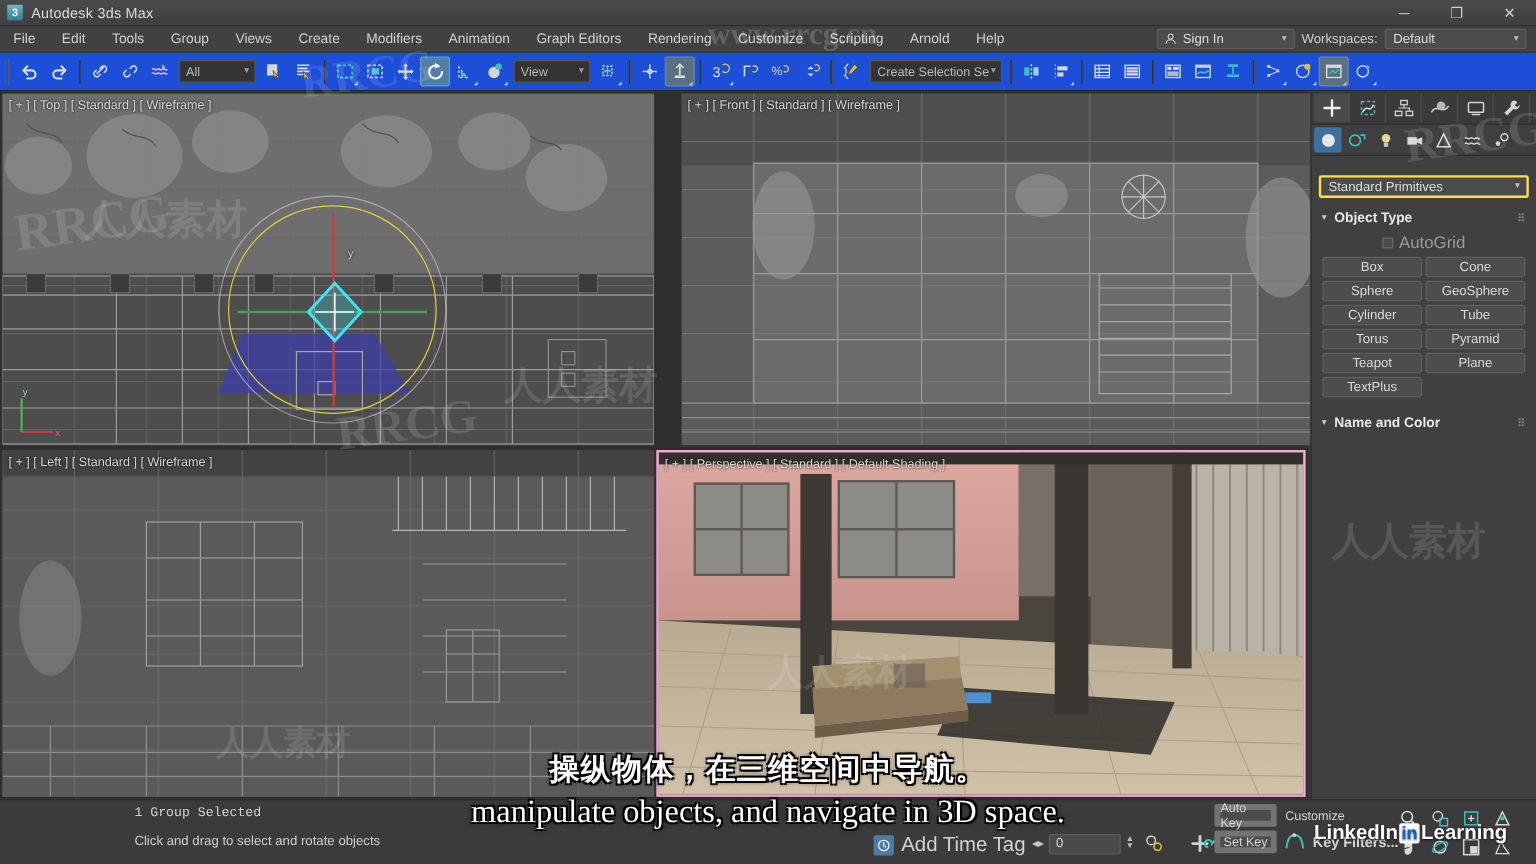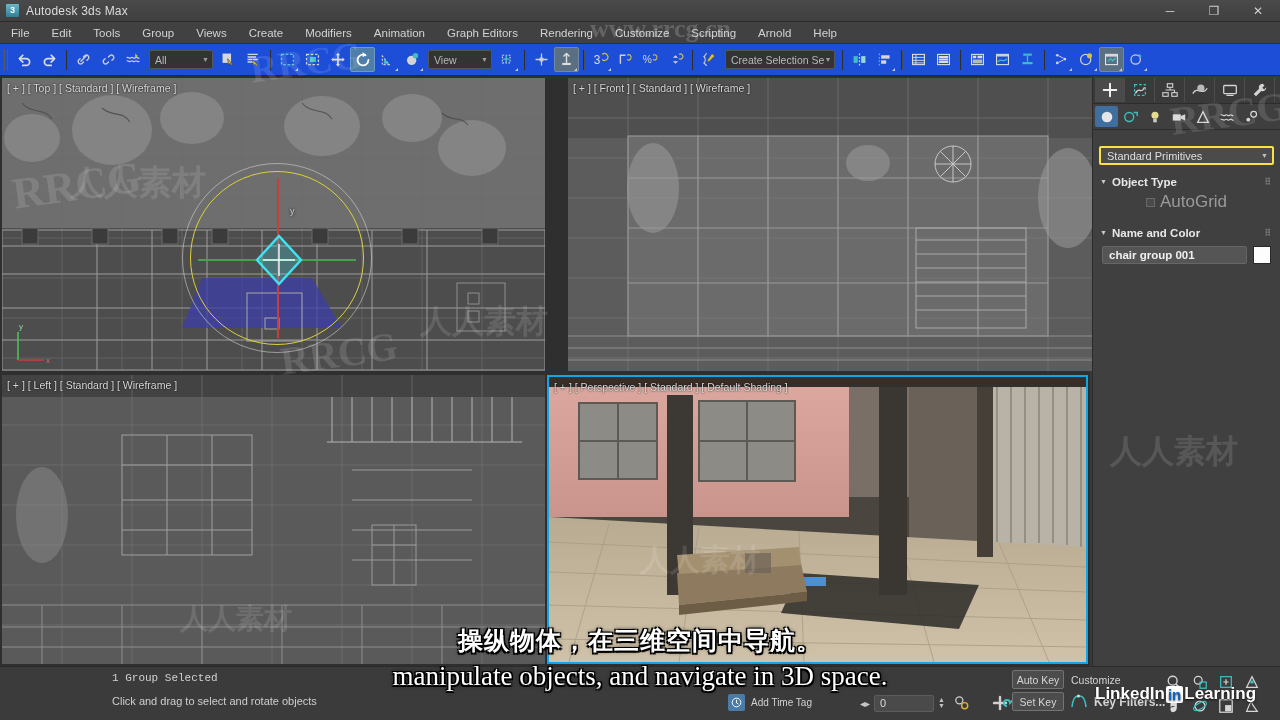--- a/index.html
+++ b/index.html
@@ -89,21 +89,21 @@
   }
   .vp { position:absolute; overflow:hidden; background:#5e5e5e; }
   .vp-label {
     position:absolute;left:5px;top:4px;z-index:40;
     font-size:10.5px;color:#d7d7d7;font-family:"Liberation Sans",sans-serif;
     text-shadow:0 0 2px #000; white-space:nowrap;
   }
   #vp-top   { left:2px;  top:2px;   width:543px; height:293px; }
   #vp-front { left:568px;top:2px;   width:541px; height:293px; }
   #vp-left  { left:2px;  top:299px; width:543px; height:289px; }
-  #vp-persp { left:547px;top:299px; width:541px; height:289px; border:2px solid #0ea5e9; }
+  #vp-persp { left:547px;top:299px; width:541px; height:289px; border:2px solid #f9a8d4; }
 
   .wire-bg { position:absolute;inset:0; }
 
   
   .ring { position:absolute;border-radius:50%;border-style:solid;}
   .axisline { position:absolute; }
 
   
   .cmdpanel {
     position:absolute; left:1092px; top:76px; width:188px; height:590px;
@@ -126,21 +126,21 @@
   }
   .cp-select .caret { margin-left:auto;font-size:7px;color:#c0c0c0; }
   .rollout-head {
     margin-top:8px;height:17px;display:flex;align-items:center;gap:5px;
     padding-left:7px;color:#e8e8e8;font-size:11.5px;font-weight:bold;
   }
   .rollout-head .tri { font-size:7px;color:#c8c8c8; }
   .rollout-head .dots { margin-left:auto;margin-right:8px;color:#7e7e7e;font-size:9px;letter-spacing:1px;}
   .autogrid { display:flex;align-items:center;justify-content:center;gap:5px;height:18px;margin-top:3px; }
   .autogrid .box { width:9px;height:9px;border:1px solid #6a6a6a;background:#4a4a4a; }
-  .autogrid span { color:#9a9a9a;font-size:17px; }
+  .autogrid span { color:#9a9a9a;font-size:14px; }
   .btn-grid { display:flex;flex-wrap:wrap;gap:3px;padding:3px 9px 0 9px; }
   .objbtn {
     width:83px;height:17px;background:#4d4d4d;border:1px solid #5e5e5e;border-radius:2px;
     color:#d9d9d9;font-size:11px;display:flex;align-items:center;justify-content:center;
   }
   .namerow { display:flex;align-items:center;gap:6px;padding:5px 9px 0 9px; }
   .namefield {
     flex:1;height:18px;background:#555;border:1px solid #666;border-radius:2px;
     color:#efefef;font-size:11.5px;font-weight:bold;display:flex;align-items:center;padding-left:6px;
   }
@@ -162,30 +162,30 @@
     position:absolute;left:112px;top:5px;color:#d2d2d2;font-size:11px;font-family:Liberation Mono, monospace;
   }
   .prompttext {
     position:absolute;left:112px;top:28px;color:#cecece;font-size:11px;
   }
   .timetag {
     position:absolute;left:728px;top:27px;display:flex;align-items:center;gap:6px;
   }
   .tt-icon { width:17px;height:17px;border-radius:2px;background:#4c7ba6;
     display:flex;align-items:center;justify-content:center;color:#fff;font-size:10px; }
-  .tt-label { color:#d2d2d2;font-size:10px; }
+  .tt-label { color:#d2d2d2;font-size:17px; }
   .spin-wrap { position:absolute;left:860px;top:26px;display:flex;align-items:center;gap:4px; }
   .arrows { color:#c6c6c6;font-size:10px; }
   .numfield { width:60px;height:17px;background:#4a4a4a;border:1px solid #5c5c5c;
     color:#d9d9d9;font-size:11px;display:flex;align-items:center;padding-left:5px;border-radius:2px;}
   .spin { width:8px;height:17px;display:flex;flex-direction:column;justify-content:center;
     color:#c0c0c0;font-size:7px;line-height:6px; }
   .keyarea { position:absolute;left:1012px;top:3px;display:flex;gap:4px; }
   .kcol { display:flex;flex-direction:column;gap:3px; }
-  .kbtn { width:52px;height:19px;background:#4c4c4c;border:1px solid #737373;border-radius:2px;
+  .kbtn { width:52px;height:19px;background:#4c4c4c;border:5px solid #737373;border-radius:2px;
     color:#d5d5d5;font-size:10.5px;display:flex;align-items:center;justify-content:center; }
   .navicons { position:absolute;left:1162px;top:4px;display:flex;flex-wrap:wrap;
     width:112px;gap:2px; }
   .navbtn { width:24px;height:22px;display:flex;align-items:center;justify-content:center;
     color:#d6d6d6; }
 
   
   .sub-cn {
     position:absolute;left:0;top:624px;width:1280px;text-align:center;
     font-size:25px;color:#fff;font-weight:bold;
@@ -237,20 +237,35 @@
     <div class="menu-item">Views</div>
     <div class="menu-item">Create</div>
     <div class="menu-item">Modifiers</div>
     <div class="menu-item">Animation</div>
     <div class="menu-item">Graph Editors</div>
     <div class="menu-item">Rendering</div>
     <div class="menu-item">Customize</div>
     <div class="menu-item">Scripting</div>
     <div class="menu-item">Arnold</div>
     <div class="menu-item">Help</div>
+    <div class="menu-right">
+      <div class="signin">
+        <svg width="11" height="11" viewBox="0 0 16 16">
+          <circle cx="8" cy="5" r="3" fill="none" stroke="#d8d8d8" stroke-width="1.3"></circle>
+          <path d="M2.5 14c0-3 2.5-5 5.5-5s5.5 2 5.5 5" fill="none" stroke="#d8d8d8" stroke-width="1.3"></path>
+        </svg>
+        <span>Sign In</span>
+        <span class="caret">▼</span>
+      </div>
+      <div class="ws-label">Workspaces:</div>
+      <div class="ws-select">
+        <span>Default</span>
+        <span class="caret">▼</span>
+      </div>
+    </div>
   </div>
 
   <div class="toolbar">
     <div class="grip"></div>
 
     <div class="tb">
       <svg width="17" height="17" viewBox="0 0 20 20">
           <path d="M5 9h7a4 4 0 0 1 0 8H8" fill="none" stroke="#dcdcdc" stroke-width="2" stroke-linecap="round"></path>
           <path d="M8 5L4 9l4 4" fill="none" stroke="#dcdcdc" stroke-width="2" stroke-linecap="round" stroke-linejoin="round"></path>
         </svg>
@@ -769,29 +784,38 @@
       <span class="tri">▼</span>
       <span>Object Type</span>
       <span class="dots">⠿</span>
     </div>
 
     <div class="autogrid">
       <div class="box"></div>
       <span>AutoGrid</span>
     </div>
 
+    <div class="btn-grid">
+      <div class="objbtn">Box</div>
+      <div class="objbtn">Cone</div>
+      <div class="objbtn">Sphere</div>
+      <div class="objbtn">GeoSphere</div>
+      <div class="objbtn">Cylinder</div>
+      <div class="objbtn">Tube</div>
+      <div class="objbtn">Torus</div>
+      <div class="objbtn">Pyramid</div>
+      <div class="objbtn">Teapot</div>
+      <div class="objbtn">Plane</div>
+      <div class="objbtn">TextPlus</div>
+    </div>
 
     <div class="rollout-head" style="margin-top:13px;">
       <span class="tri">▼</span>
       <span>Name and Color</span>
       <span class="dots">⠿</span>
-    </div>
-    <div class="namerow">
-      <div class="namefield">chair group 001</div>
-      <div class="swatch" style="background: rgb(253, 253, 253);"></div>
     </div>
   </div>
 
   <div class="sub-cn">操纵物体，在三维空间中导航。</div>
   <div class="sub-en">manipulate objects, and navigate in 3D space.</div>
 
   <div class="bottom">
     <div class="statustext">1 Group Selected</div>
     <div class="prompttext">Click and drag to select and rotate objects</div>
 

